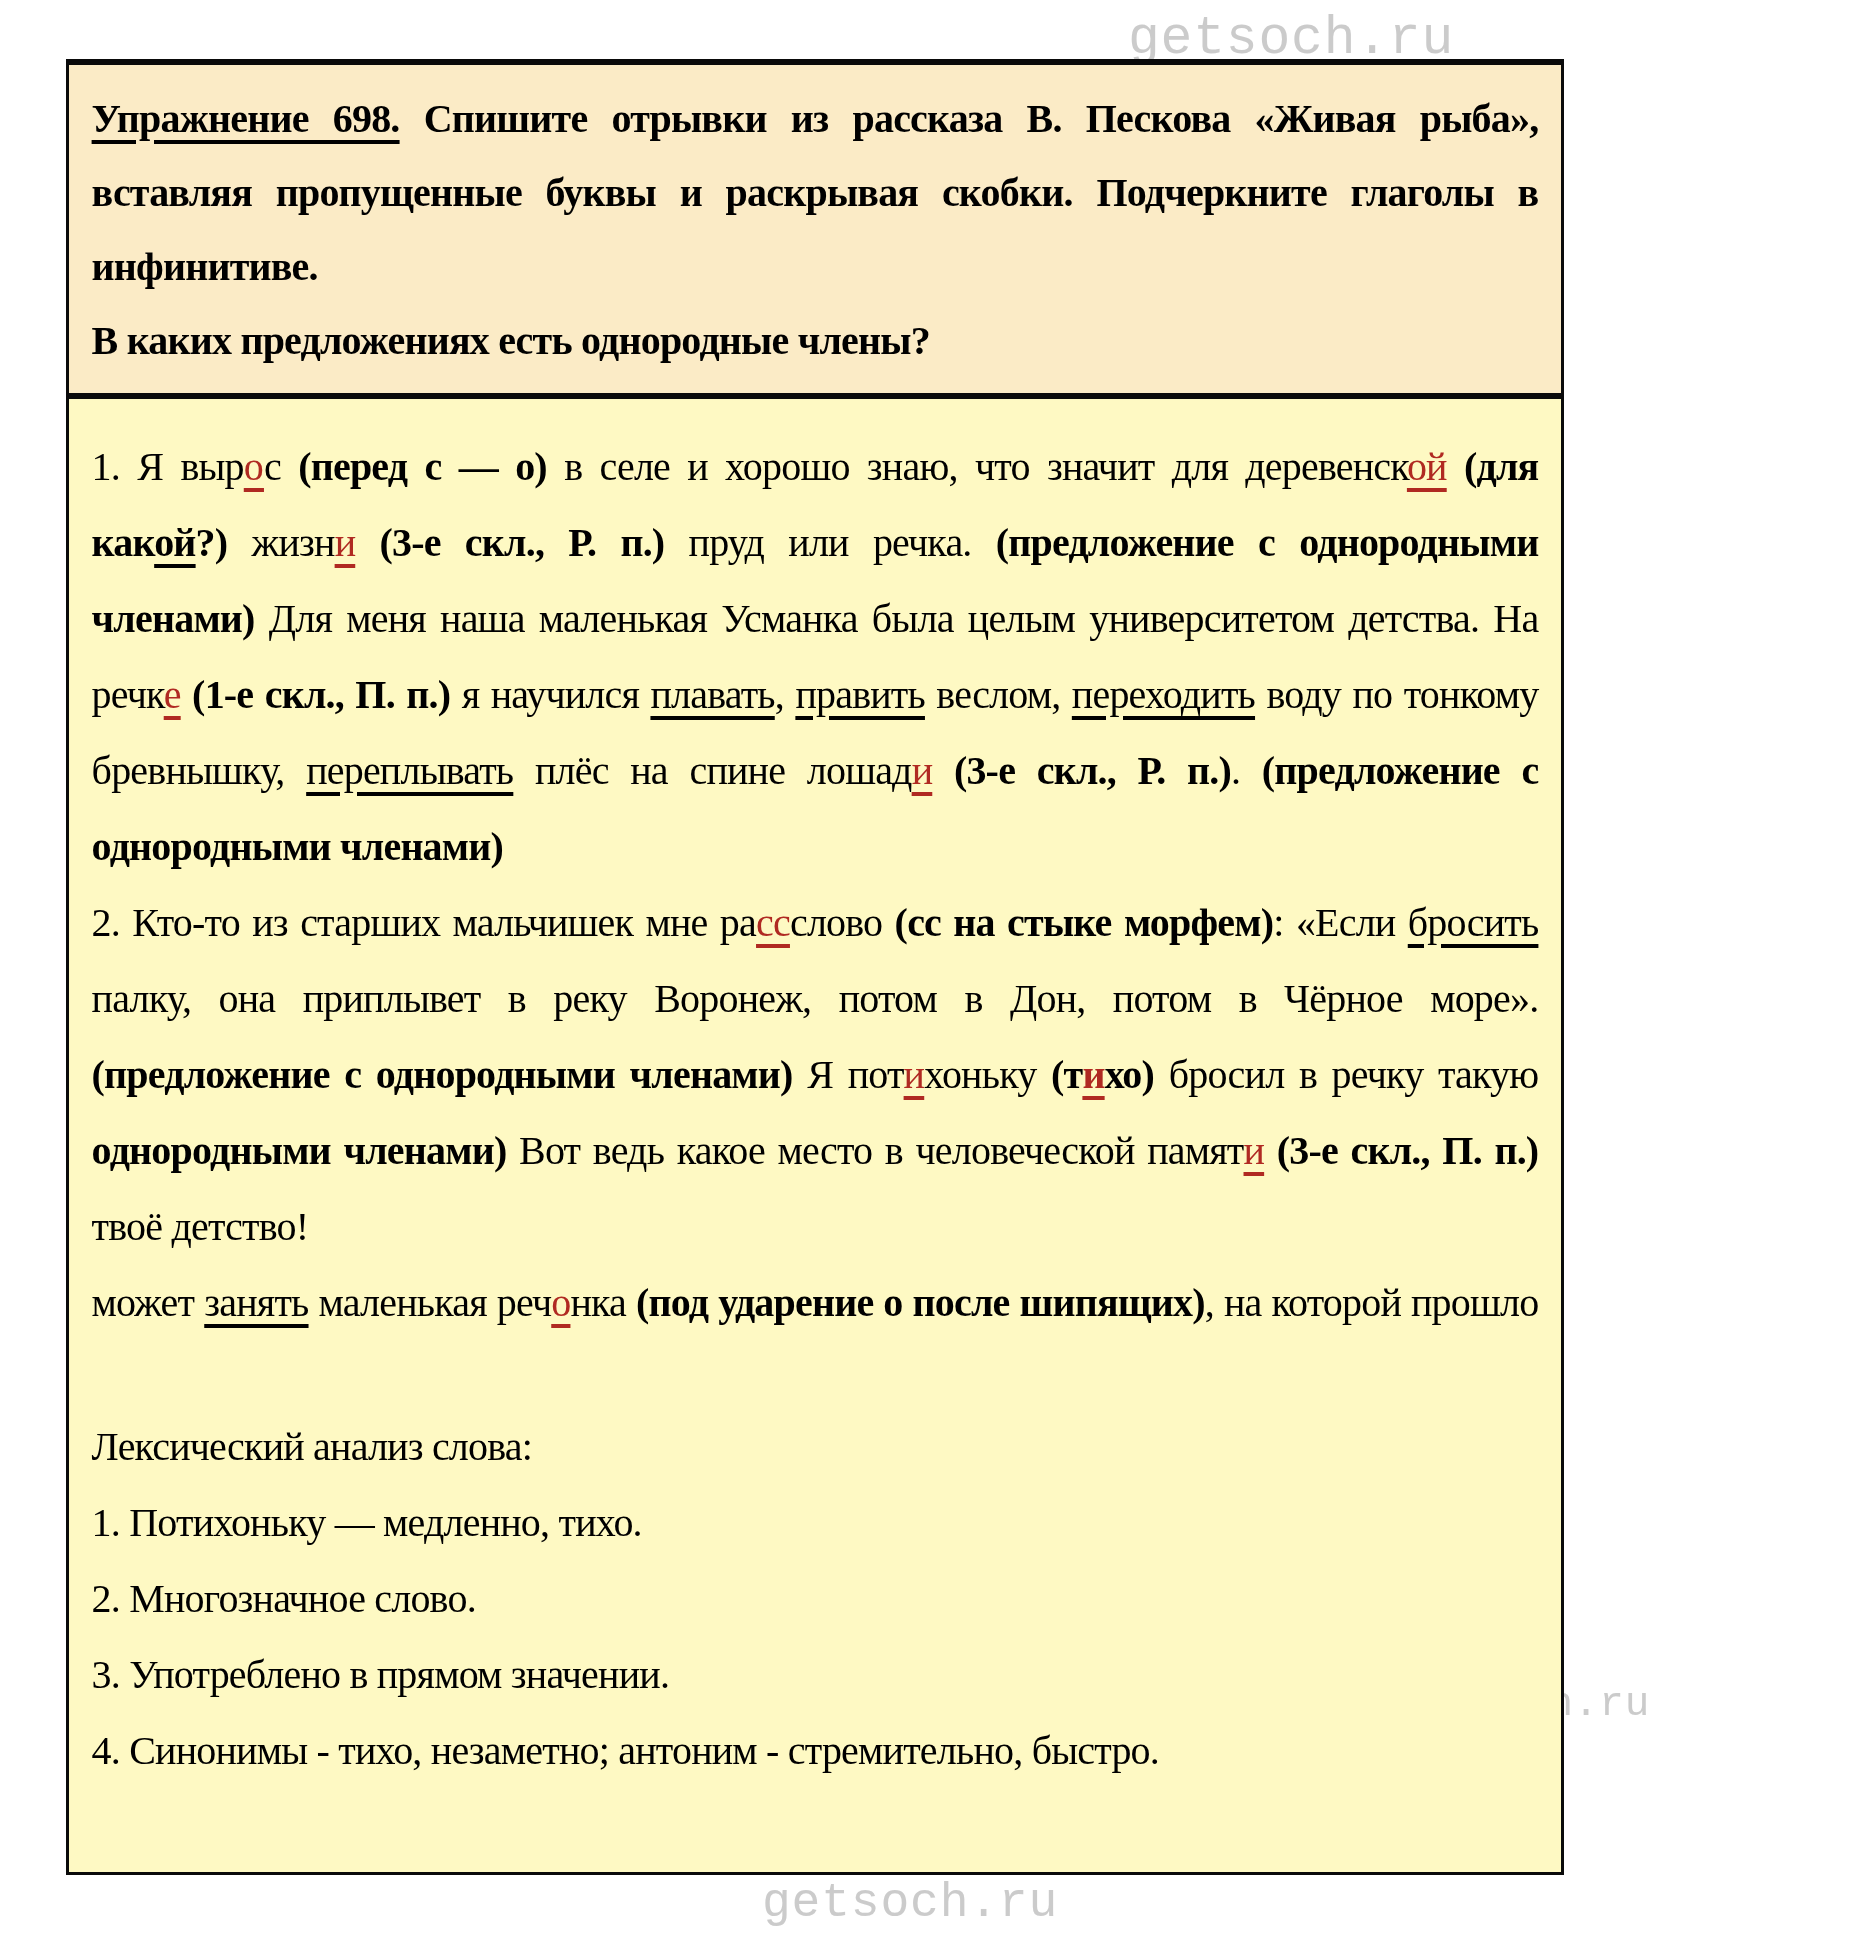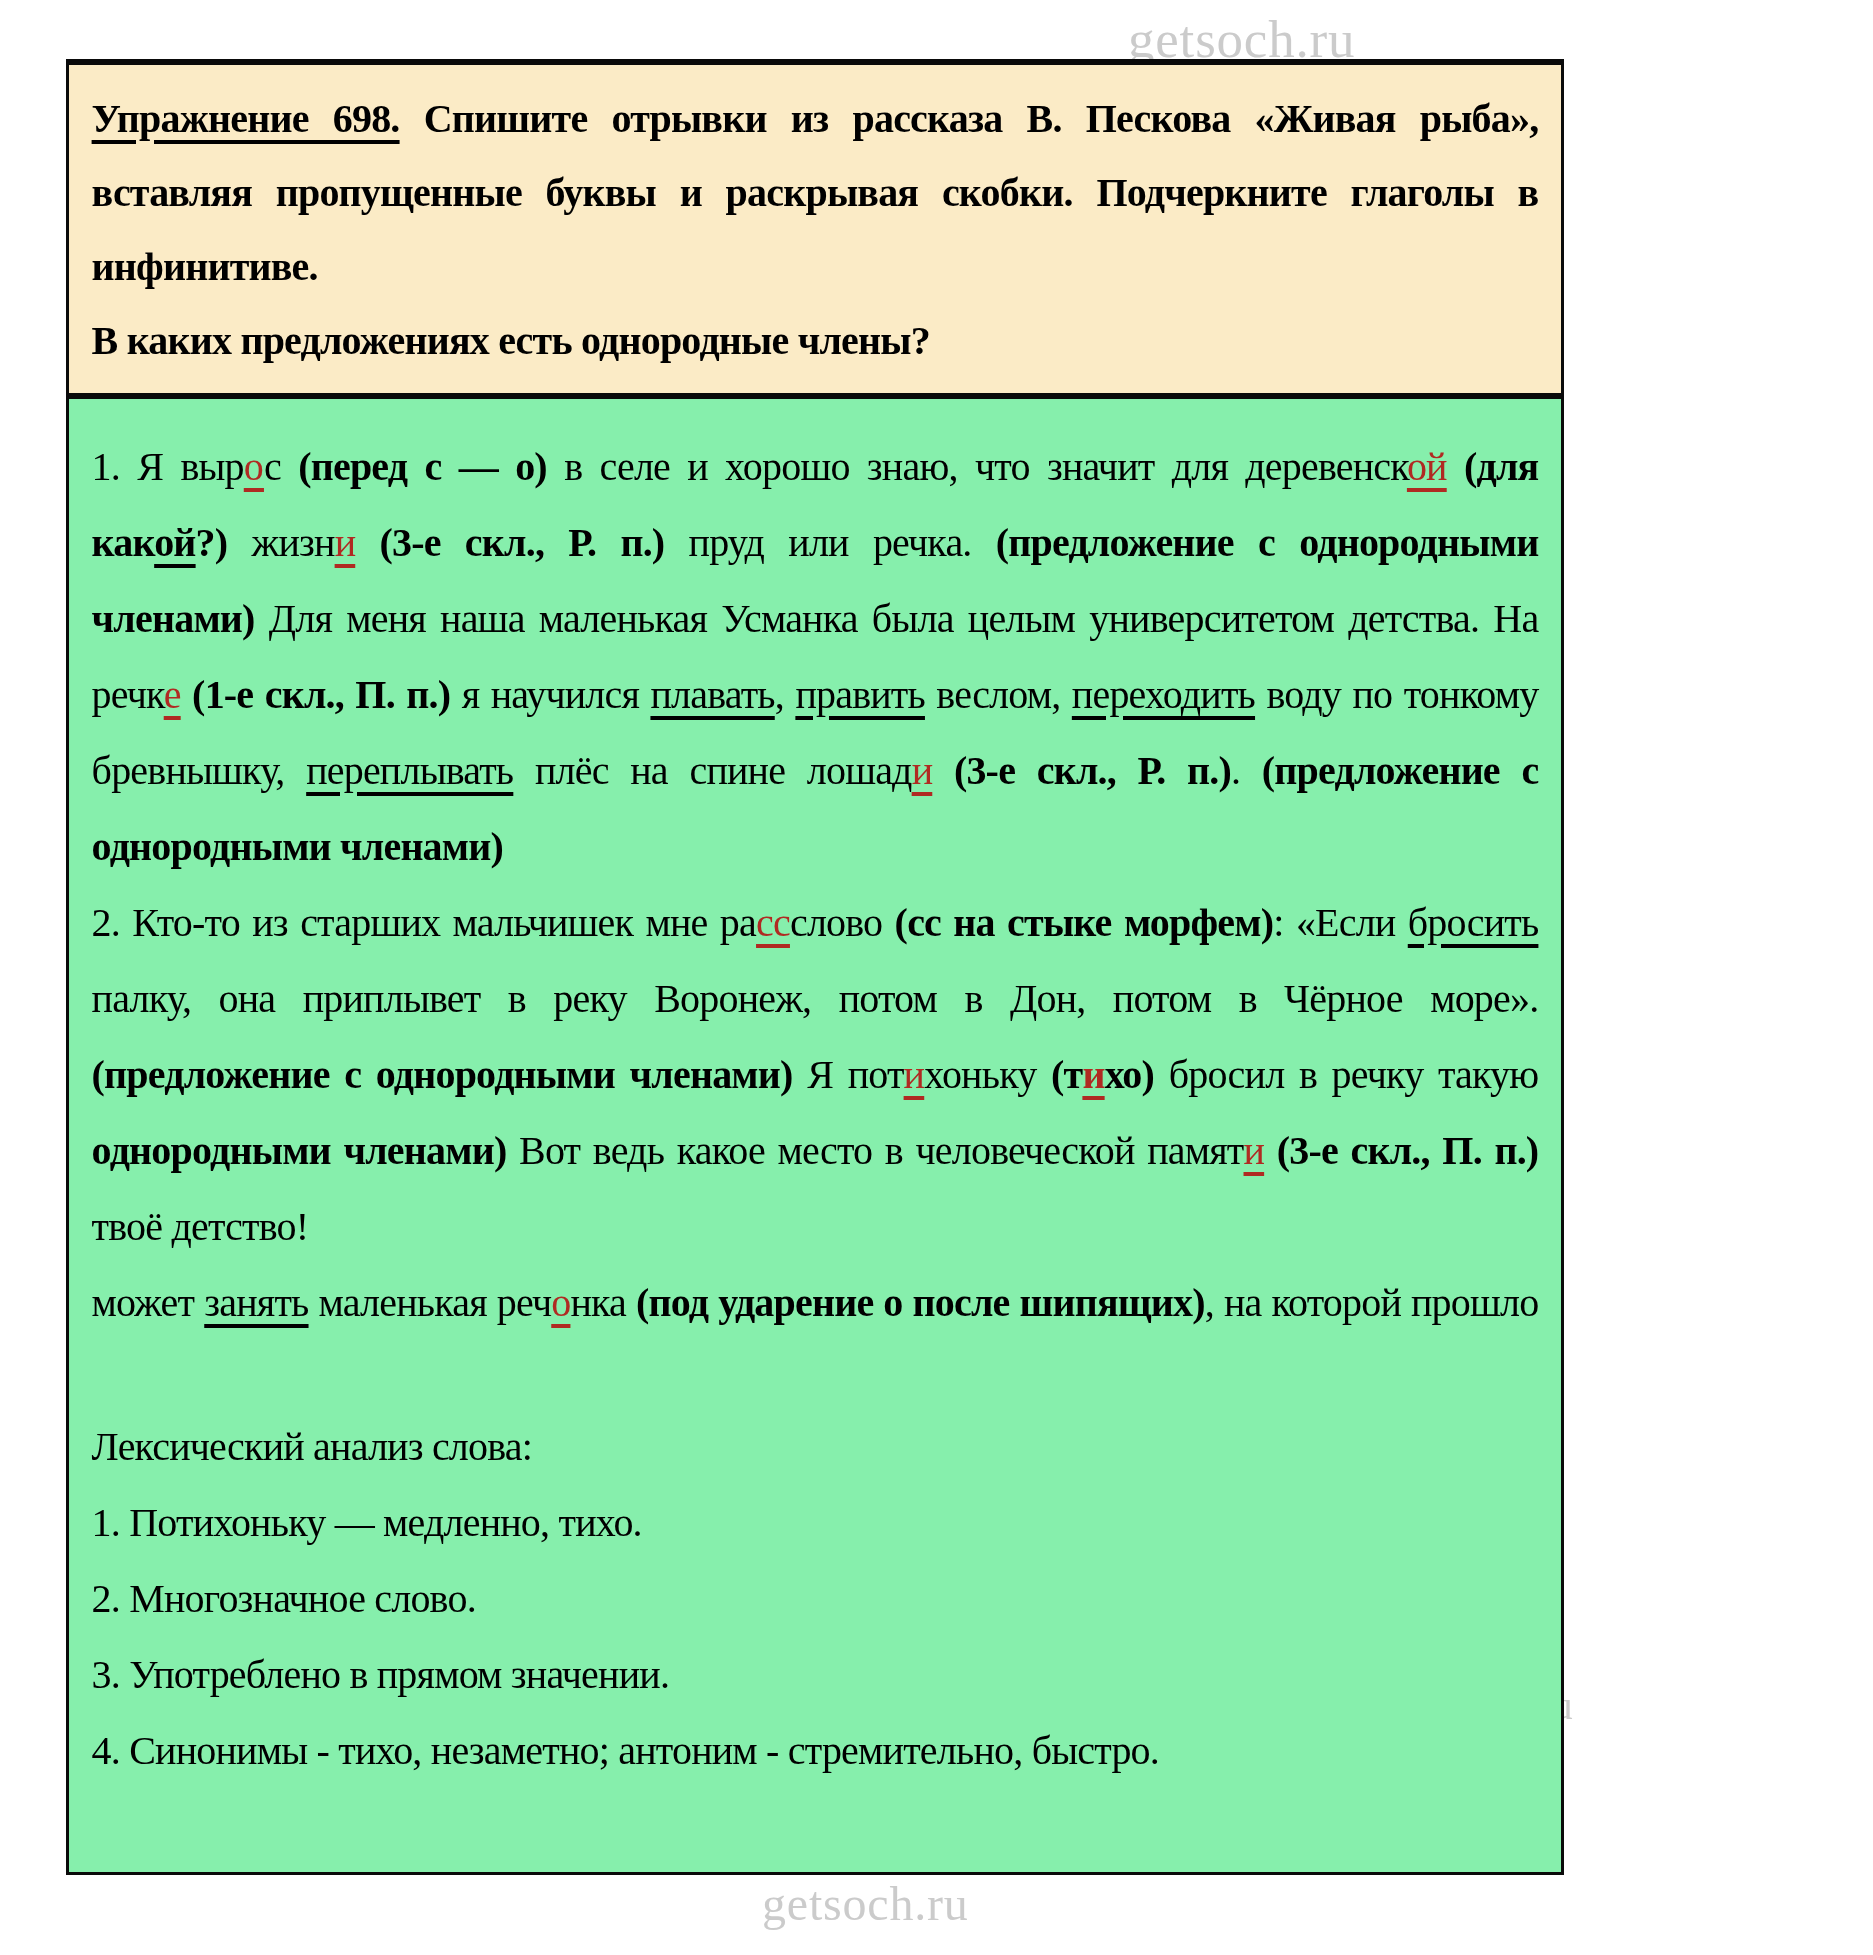--- a/index.html
+++ b/index.html
@@ -19,21 +19,21 @@
     position:absolute;left:66px;width:1498px;box-sizing:border-box;
     border:3.8px solid var(--border);
   }
   .box.header{
     top:59px;height:337px;background:var(--header-bg);
     border-top-width:6.8px;
     padding:16.6px 22.6px 11.3px 22.6px;
     font-weight:bold;
   }
   .box.solution{
-    top:396px;height:1479px;background:#86efac;
+    top:396px;height:1479px;background:#fef9c3;
     padding:30px 22.6px 6px 22.6px;
   }
   .ln{
     font-size:40px;letter-spacing:-0.8px;
     text-align:justify;text-align-last:justify;
     white-space:normal;
   }
   .header .ln{line-height:74px;}
   .solution .ln{line-height:76px;}
   .ln.left{text-align:center;text-align-last:left;}
@@ -41,21 +41,21 @@
   .seg{}
   .seg.b{font-weight:bold;}
   .seg.r{color:var(--red);}
   .seg.u{
     text-decoration-line:underline;
     text-decoration-thickness:3.8px;
     text-underline-offset:8.3px;
   }
   .wm{
     position:absolute;color:var(--wm);opacity:.85;
-    font-family:Liberation Serif, serif;
+    font-family:Liberation Mono, monospace;
     letter-spacing:0.8px;pointer-events:none;white-space:nowrap;
   }
   .wm1{left:1128px;top:9px;font-size:53px;}
   .wm2{left:1071px;top:138px;font-size:39px;}
   .wm3{left:1267px;top:406px;font-size:41px;}
   .wm4{left:1116px;top:551px;font-size:41px;}
   .wm5{left:1165px;top:760px;font-size:41px;}
   .wm6{left:1245px;top:909px;font-size:41px;}
   .wm7{left:174px;top:1109px;font-size:41px;}
   .wm8{left:151px;top:1237px;font-size:41px;}

